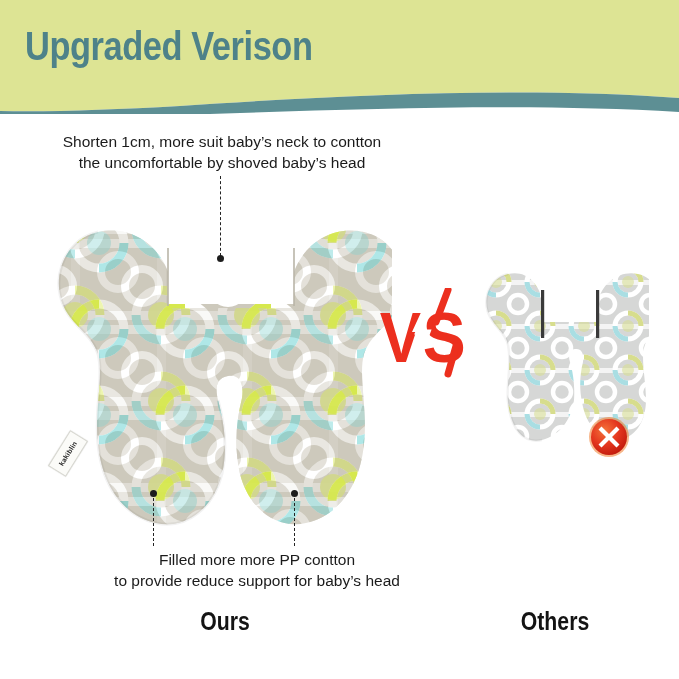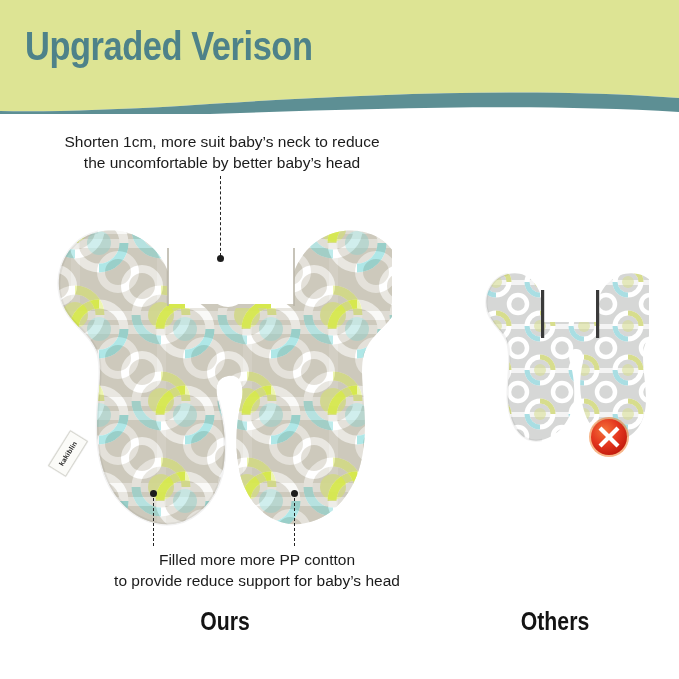--- a/index.html
+++ b/index.html
@@ -150,22 +150,22 @@
   <div class="banner">
     <svg class="banner-svg" width="679" height="114" viewBox="0 0 679 114">
       <path d="M0,0 L679,0 L679,98 C520,86 330,96 180,106 C110,110 50,112 0,111 Z" fill="#dde494"></path>
       <path d="M0,111 C50,112 110,110 180,106 C330,96 520,86 679,98 L679,112
                C520,102 330,110 180,115 C110,117 50,117 0,115 Z" fill="#5d8f94"></path>
     </svg>
     <div class="banner-title">Upgraded Verison</div>
   </div>
 
   <div class="anno anno-top">
-    <div>Shorten 1cm, more suit baby’s neck to reduce</div>
-    <div>the uncomfortable by better baby’s head</div>
+    <div>Shorten 1cm, more suit baby’s neck to contton</div>
+    <div>the uncomfortable by shoved baby’s head</div>
   </div>
 
   <div class="leader" style="left:220px; top:176px; height:80px;"></div>
   <div class="dot" style="left:217px; top:255px;"></div>
 
   <div class="pillow-wrap" style="left:32px; top:186px; width:360px; height:352px;">
     <svg class="pillow-svg" width="360" height="352" viewBox="0 0 360 352">
       <defs>
 
         <pattern id="ringsOurs" x="0" y="0" width="86" height="86" patternUnits="userSpaceOnUse">
@@ -243,20 +243,31 @@
   <div class="brand-tag">
     <span>kakiblin</span>
   </div>
 
   <div class="dot" style="left:150px; top:490px;"></div>
   <div class="leader" style="left:153px; top:498px; height:48px;"></div>
 
   <div class="dot" style="left:291px; top:490px;"></div>
   <div class="leader" style="left:294px; top:498px; height:48px;"></div>
 
+  <div class="vs-wrap">
+    <svg width="100" height="102" viewBox="0 0 100 102">
+      <text x="2" y="74" font-family="Liberation Sans, sans-serif" font-weight="bold" font-size="70" fill="#ec2f1e" transform="scale(0.92,1)">VS</text>
+
+      <path d="M56,-4 L34,44 L46,44 L26,96 L50,46 L38,46 Z" fill="#ffffff"></path>
+      <path d="M62,-2 L42,42 L52,42 L34,92 L56,44 L46,44 Z" fill="#ec2f1e" opacity="0.0"></path>
+      <path d="M60,0 L40,44 L50,44 L32,94" fill="none" stroke="#ffffff" stroke-width="5"></path>
+      <path d="M70,2 L58,34" stroke="#ec2f1e" stroke-width="7" stroke-linecap="round"></path>
+      <path d="M78,58 L70,86" stroke="#ec2f1e" stroke-width="7" stroke-linecap="round"></path>
+    </svg>
+  </div>
 
   <div class="pillow-wrap" style="left:474px; top:260px; width:175px; height:190px;">
     <svg class="pillow-svg" width="175" height="190" viewBox="0 0 175 190">
       <defs>
         <pattern id="ringsOthers" x="0" y="0" width="44" height="44" patternUnits="userSpaceOnUse">
           <rect width="44" height="44" fill="#d6d7d6"></rect>
           <rect x="0" y="20" width="44" height="5" fill="#ffffff" opacity="0.72"></rect>
           <circle cx="22" cy="22" r="13" fill="none" stroke="#ffffff" stroke-width="5"></circle>
           <path d="M22,9 A13,13 0 0,1 35,22" fill="none" stroke="#d7dd8d" stroke-width="5"></path>
           <path d="M9,22 A13,13 0 0,0 22,35" fill="none" stroke="#a9dee3" stroke-width="5"></path>

